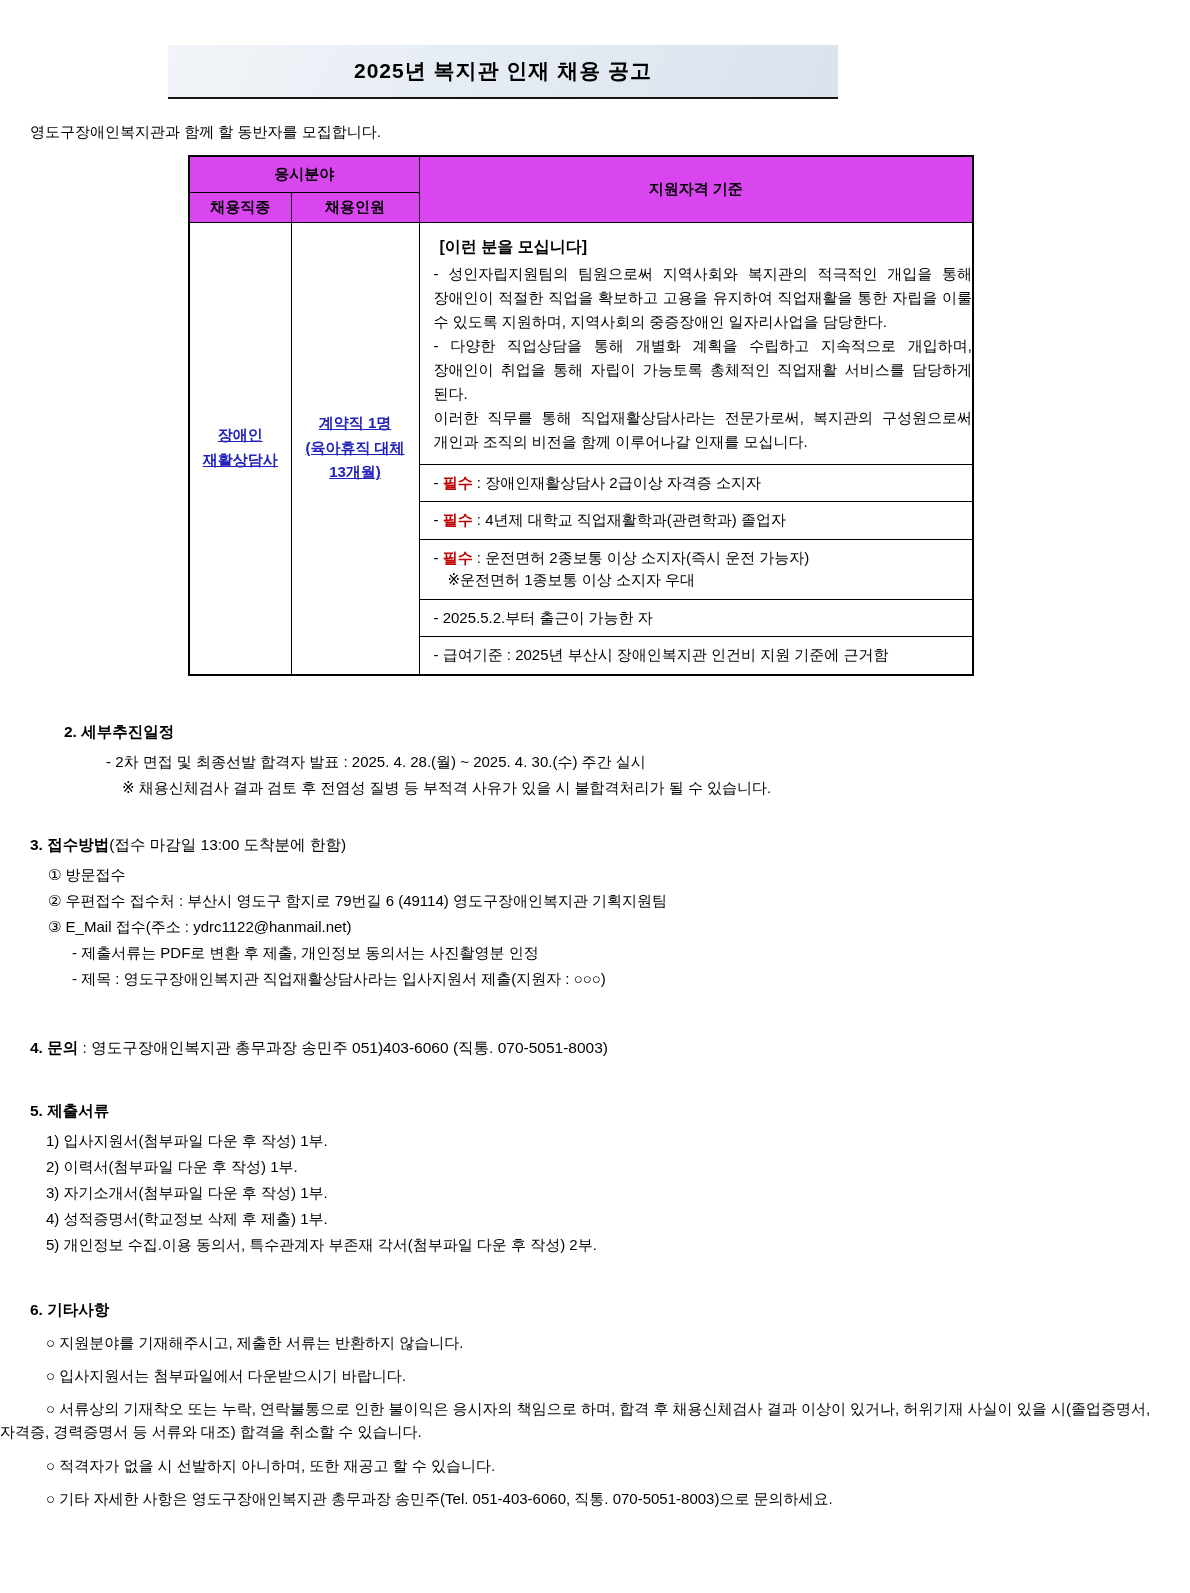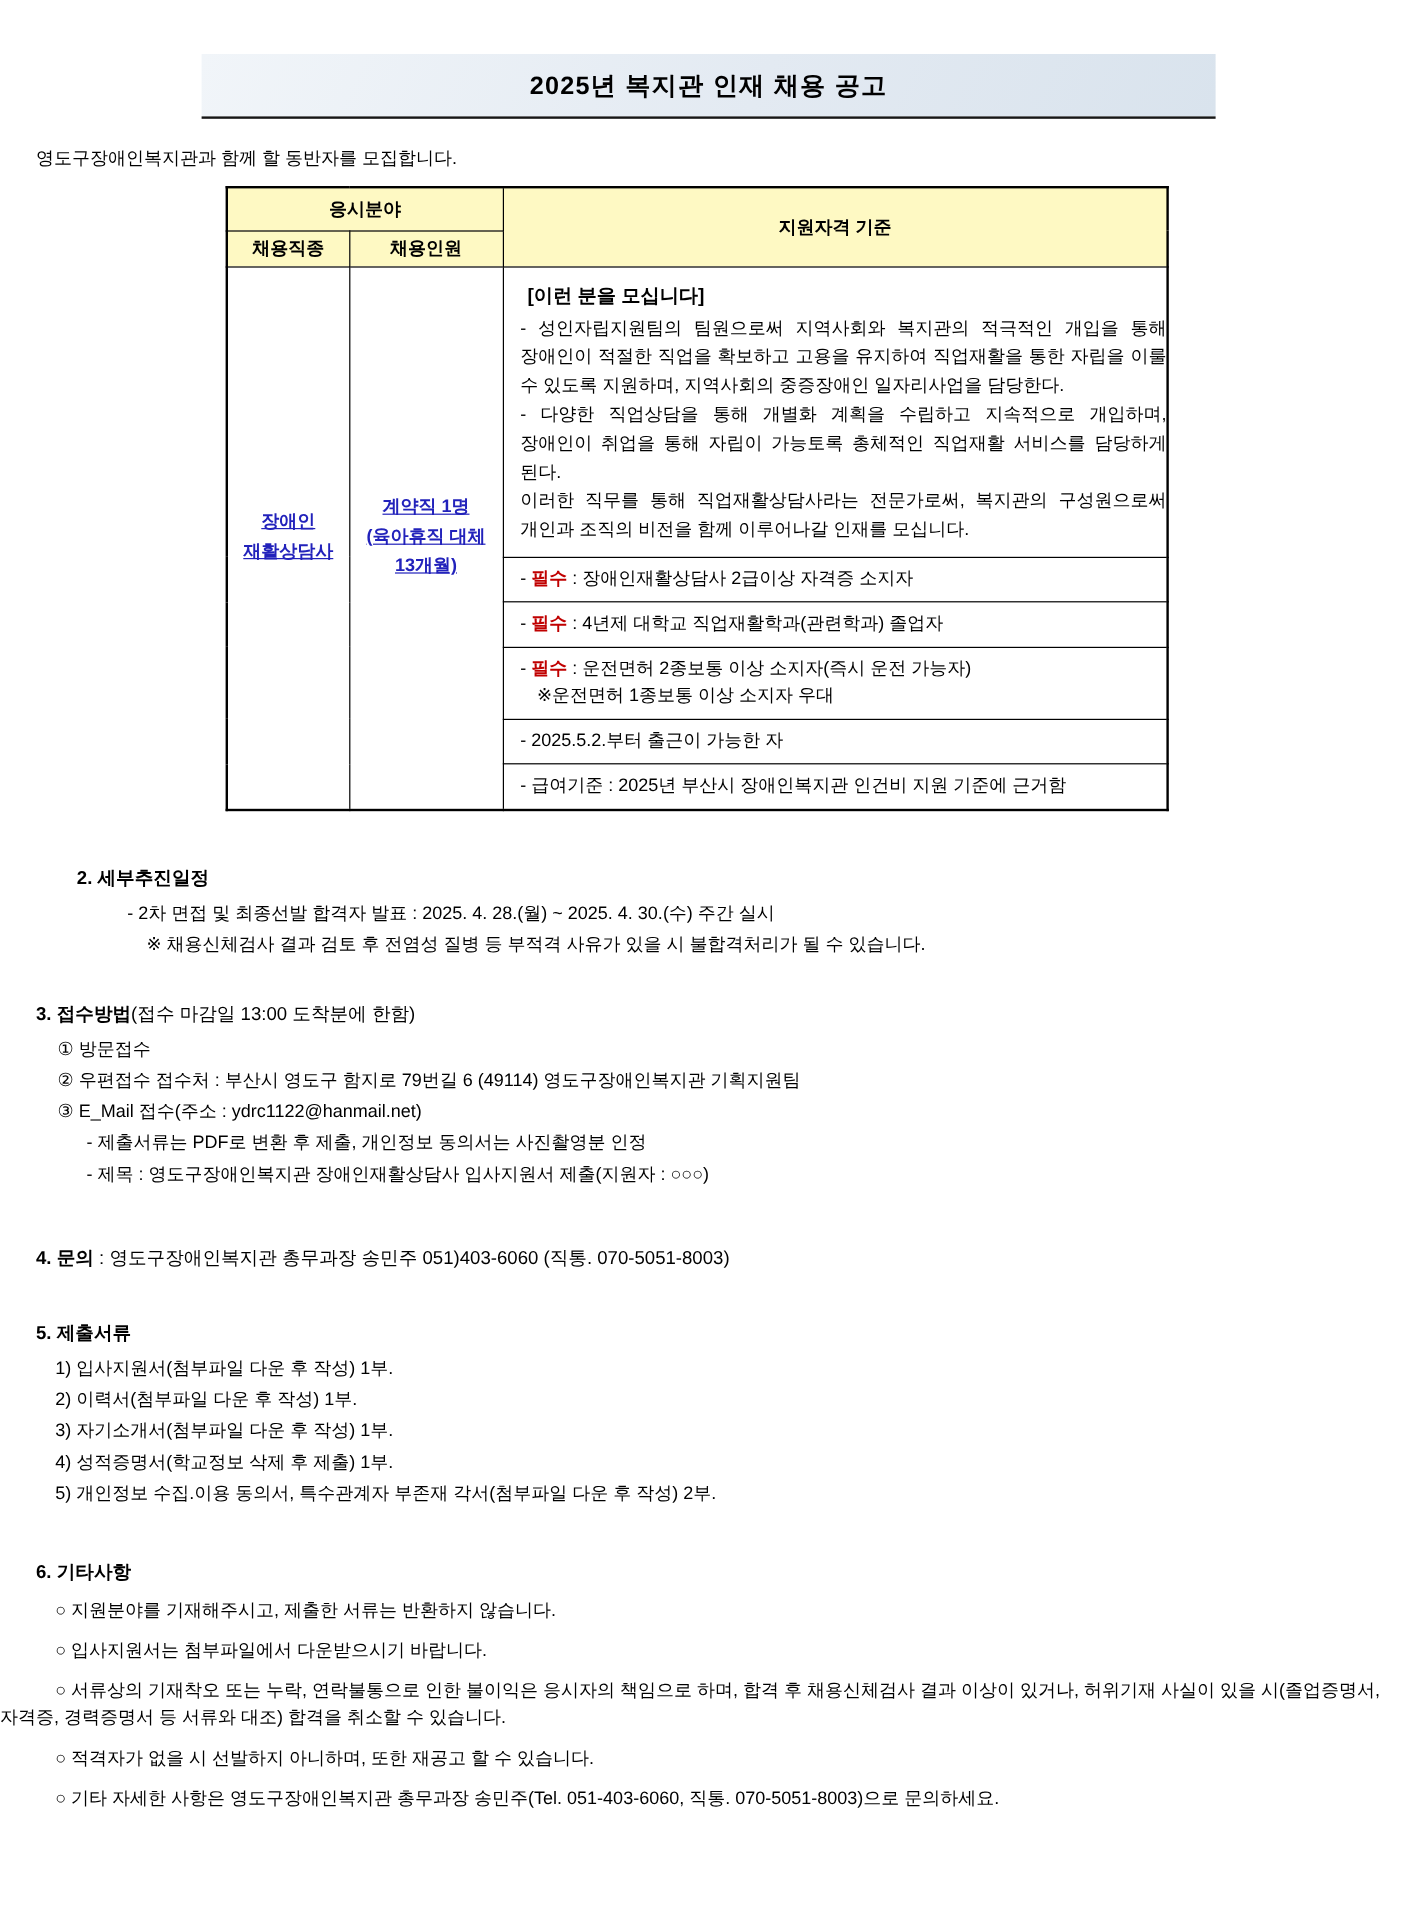--- a/index.html
+++ b/index.html
@@ -5,40 +5,40 @@
   html,body{margin:0;padding:0;}
   body{
     width:1190px;min-height:1593px;background:#ffffff;color:#000;
     font-family:"Liberation Sans","DejaVu Sans",sans-serif;
     font-size:15px;
   }
   .page{position:relative;width:1190px;min-height:1593px;overflow:hidden;}
 
   
   .banner{
-    width:845px;height:52px;margin:45px 0 0 168px;
+    width:670px;height:52px;margin:45px 0 0 168px;
     background:linear-gradient(115deg,#f1f5f9 0%,#e3eaf2 55%,#d9e3ed 100%);
     border-bottom:2px solid #161616;
     display:flex;align-items:center;justify-content:center;
   }
   .banner-title{font-size:21px;font-weight:bold;letter-spacing:1px;}
 
   .intro{margin:24px 0 0 30px;}
 
   .sec-heading{margin:0 0 0 30px;font-weight:bold;font-size:15.5px;}
   .s1-heading{margin-top:30px;}
 
   
   table.recruit{
     border-collapse:collapse;margin:13px 0 0 188px;
     border:2px solid #000;table-layout:fixed;width:784px;
   }
   table.recruit td{border:1px solid #000;vertical-align:middle;}
   .th-cell{
-    background:#fef9c3;text-align:center;font-weight:bold;
+    background:#d946ef;text-align:center;font-weight:bold;
     font-size:15px;padding:5px 2px;
   }
   .row1{height:36px;}
   .row2{height:26px;}
   .blue-cell{
     color:#2222bb;font-weight:bold;text-decoration:underline;
     text-align:center;white-space:pre-line;line-height:1.65;font-size:15px;
   }
   .desc-cell{padding:12px 0 10px 14px;vertical-align:top;}
   .desc-title{font-weight:bold;font-size:16px;margin:2px 0 4px 6px;}
@@ -143,21 +143,21 @@
   </div>
 
   <div class="s3">
     <div class="sec-heading">
       <span>3. </span><span>접수방법</span><span class="normal">(접수 마감일 13:00 도착분에 한함)</span>
     </div>
     <div class="line-item ind-48">① 방문접수</div>
     <div class="line-item ind-48">② 우편접수 접수처 : 부산시 영도구 함지로 79번길 6 (49114) 영도구장애인복지관 기획지원팀</div>
     <div class="line-item ind-48">③ E_Mail 접수(주소 : ydrc1122@hanmail.net)</div>
     <div class="line-item ind-72">- 제출서류는 PDF로 변환 후 제출, 개인정보 동의서는 사진촬영분 인정</div>
-    <div class="line-item ind-72">- 제목 : 영도구장애인복지관 장애인재활상담사 입사지원서 제출(지원자 : ○○○)</div>
+    <div class="line-item ind-72">- 제목 : 영도구장애인복지관 직업재활상담사라는 입사지원서 제출(지원자 : ○○○)</div>
   </div>
 
   <div class="s4">
     <div class="sec-heading">
       <span>4. </span><span>문의</span><span class="normal"> : 영도구장애인복지관 총무과장 송민주 051)403-6060 (직통. 070-5051-8003)</span>
     </div>
   </div>
 
   <div class="s5">
     <div class="sec-heading">5. 제출서류</div>

